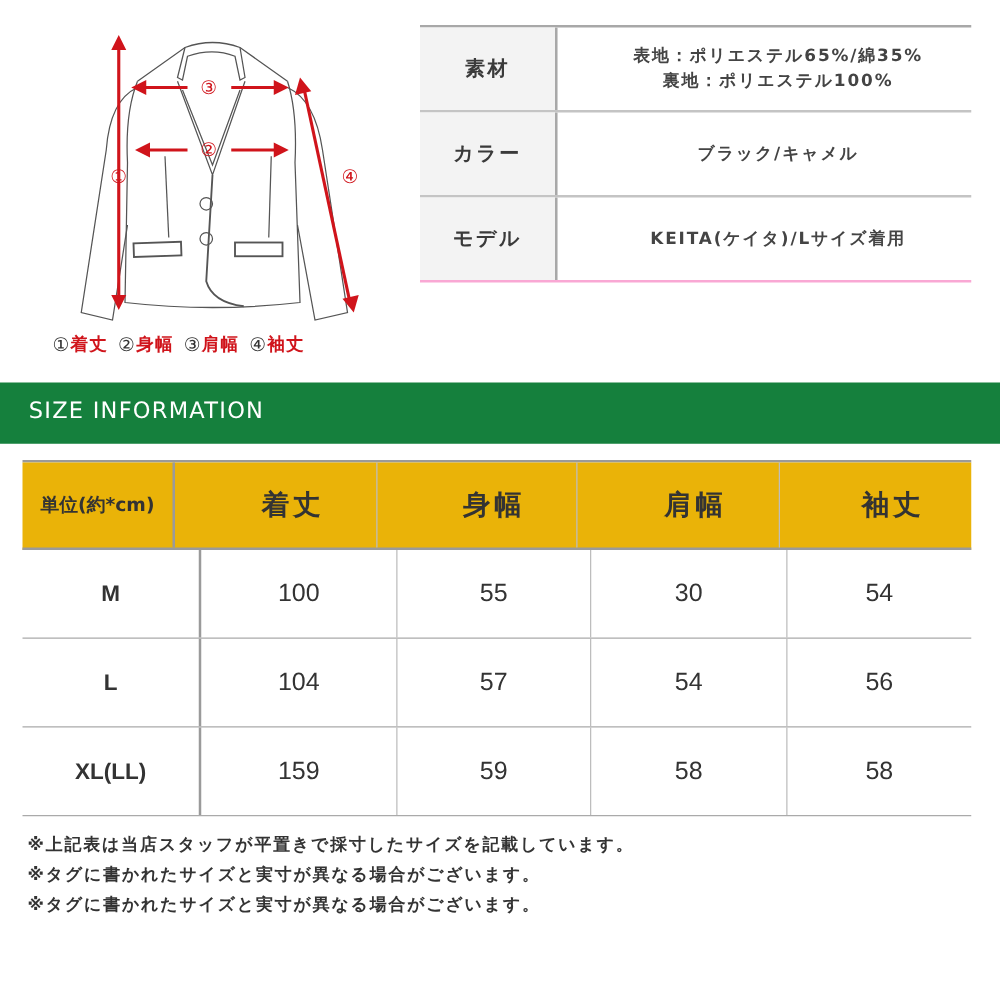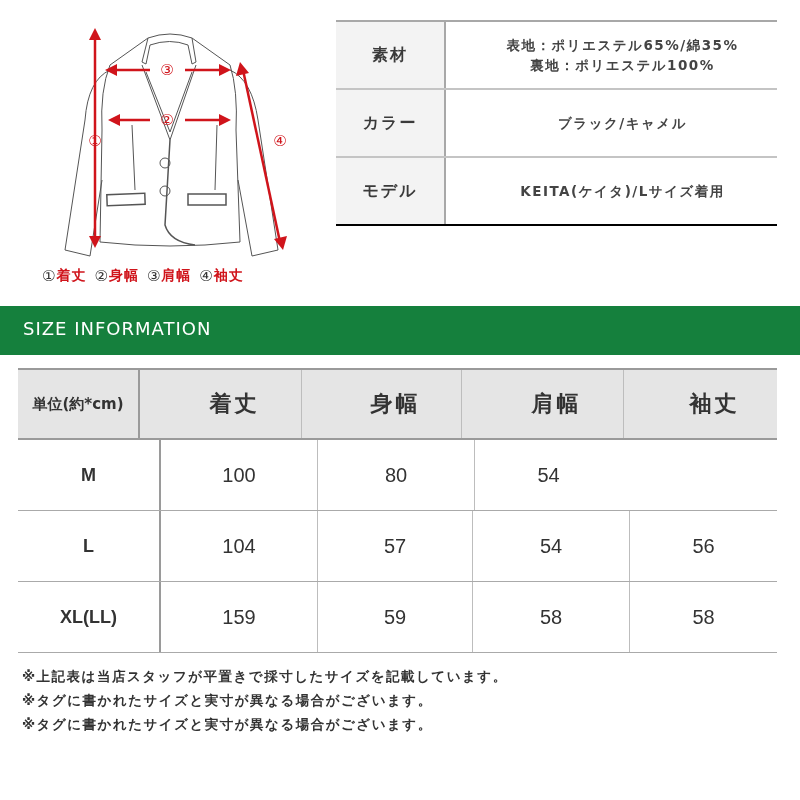--- a/index.html
+++ b/index.html
@@ -10,32 +10,32 @@
   .diagram { position: absolute; left: 30px; top: 20px; width: 290px; height: 270px; }
   .diagram svg { position: absolute; left: 0; top: 0; }
   .legend { position: absolute; left: 12px; top: 247px; width: 270px; display: flex; gap: 8px; font-size: 14px; font-weight: bold; white-space: nowrap; }
   .legend-item { display: flex; align-items: center; }
   .legend-num { color: #333; font-weight: normal; font-size: 15px; margin-right: 1px; }
   .legend-label { color: #d0141b; letter-spacing: 1px; }
 
   
   .spec { position: absolute; left: 336px; top: 20px; width: 441px; border-top: 2px solid #a8a8a8; }
   .spec-row { display: flex; height: 68px; border-bottom: 2px solid #c4c4c4; }
-  .spec-row:last-child { border-bottom: 2px solid #000000; }
+  .spec-row:last-child { border-bottom: 2px solid #f9a8d4; }
   .spec-head { width: 110px; background: #f3f3f3; border-right: 2px solid #a8a8a8; display: flex; align-items: center; justify-content: center; font-size: 16px; font-weight: bold; color: #3a3a3a; letter-spacing: 2px; }
   .spec-val { flex: 1; display: flex; flex-direction: column; justify-content: center; padding-left: 22px; font-size: 13.5px; font-weight: bold; color: #444; letter-spacing: 1.5px; line-height: 20px; align-items: center; }
 
   
   .banner { position: absolute; left: 0; top: 306px; width: 800px; height: 49px; background: #15803d; }
   .banner-title { position: absolute; left: 23px; top: 12px; color: #ffffff; font-size: 18px; letter-spacing: 1px; font-family: "DejaVu Sans", sans-serif; }
 
   
   .size { position: absolute; left: 18px; top: 368px; width: 759px; border-top: 2px solid #9a9a9a; }
   .size-row { display: flex; height: 71px; border-bottom: 1px solid #aaaaaa; }
-  .size-row.head { height: 70px; background: #e5e5e5; border-bottom: 2px solid #9a9a9a; gap: 28px; }
+  .size-row.head { height: 70px; background: #eab308; border-bottom: 2px solid #9a9a9a; gap: 28px; }
   .cell { display: flex; align-items: center; justify-content: center; border-right: 1px solid #bdbdbd; font-size: 20px; font-weight: bold; color: #333; }
   .cell:last-child { border-right: none; }
   .cell.c0 { width: 143px; border-right: 2px solid #9a9a9a; font-size: 18px; }
   .cell.c1 { width: 157px; }
   .cell.c2 { width: 155px; }
   .cell.c3 { width: 157px; }
   .cell.c4 { width: 147px; }
   .size-row.head .cell { font-size: 22px; letter-spacing: 3px; }
   .size-row.head .cell.c0 { font-size: 15px; letter-spacing: 0; }
   .size-row.data .cell { font-weight: normal; font-family: "Liberation Sans", sans-serif; font-size: 20px; color: #333; }
@@ -152,21 +152,22 @@
   <div class="size-row head">
     <div class="cell c0">単位(約*cm)</div>
     <div class="cell c1">着丈</div>
     <div class="cell c2">身幅</div>
     <div class="cell c3">肩幅</div>
     <div class="cell c4">袖丈</div>
   </div>
   <div class="size-row data">
     <div class="cell c0">M</div>
     <div class="cell c1">100</div>
-    <div class="cell c3">80</div>
+    <div class="cell c2">55</div>
+    <div class="cell c3">30</div>
     <div class="cell c4">54</div>
   </div>
   <div class="size-row data">
     <div class="cell c0">L</div>
     <div class="cell c1">104</div>
     <div class="cell c2">57</div>
     <div class="cell c3">54</div>
     <div class="cell c4">56</div>
   </div>
   <div class="size-row data">

